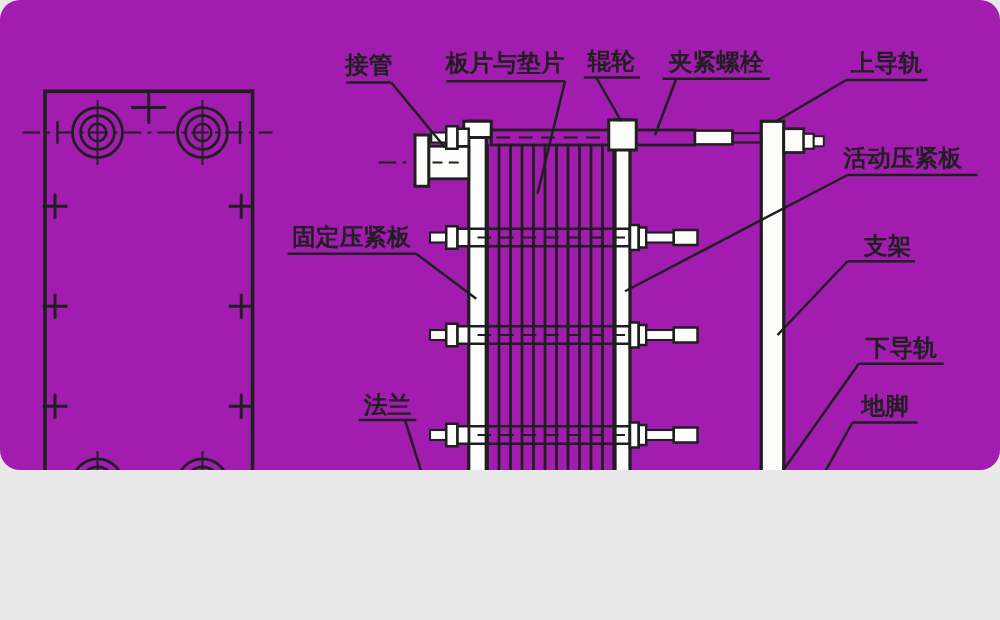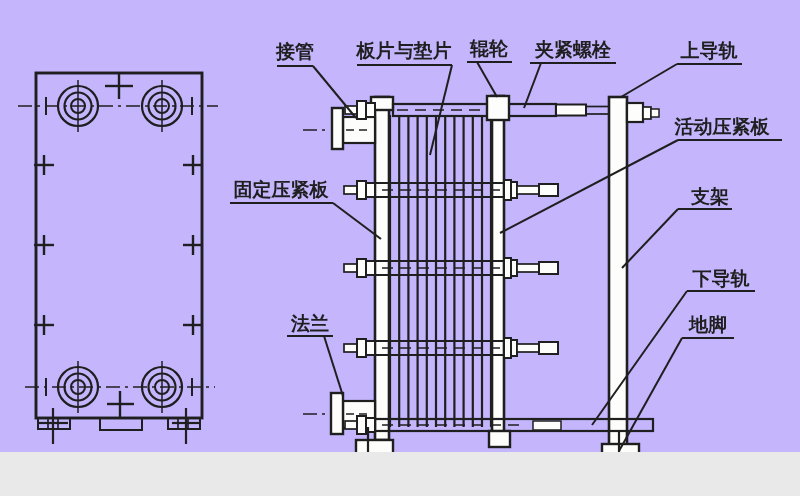--- a/index.html
+++ b/index.html
@@ -1,17 +1,17 @@
 <!DOCTYPE html>
 <html><head>
 <meta charset="utf-8">
 <style>
   html,body{margin:0;padding:0;background:#e9e9e9;}
-  .stage{position:relative;width:800px;height:452px;background:#c4b5fd;overflow:hidden;
-         font-family:"DejaVu Sans","Liberation Sans",sans-serif;}
+  .stage{position:relative;width:800px;height:376px;background:#a21caf;overflow:hidden;
+         font-family:"DejaVu Sans","Liberation Sans",sans-serif;border-radius:16px;}
   svg{position:absolute;left:0;top:0;}
   .k{stroke:#1f1f1f;fill:none;stroke-linecap:butt;}
   .fb{fill:#fdfdfc;}
   .w15{stroke-width:1.5px;}
   .w17{stroke-width:1.7px;}
   .w2{stroke-width:2px;}
   .w22{stroke-width:2.2px;}
   .w24{stroke-width:2.4px;}
   .w26{stroke-width:2.6px;}
   .w3{stroke-width:2.9px;}

